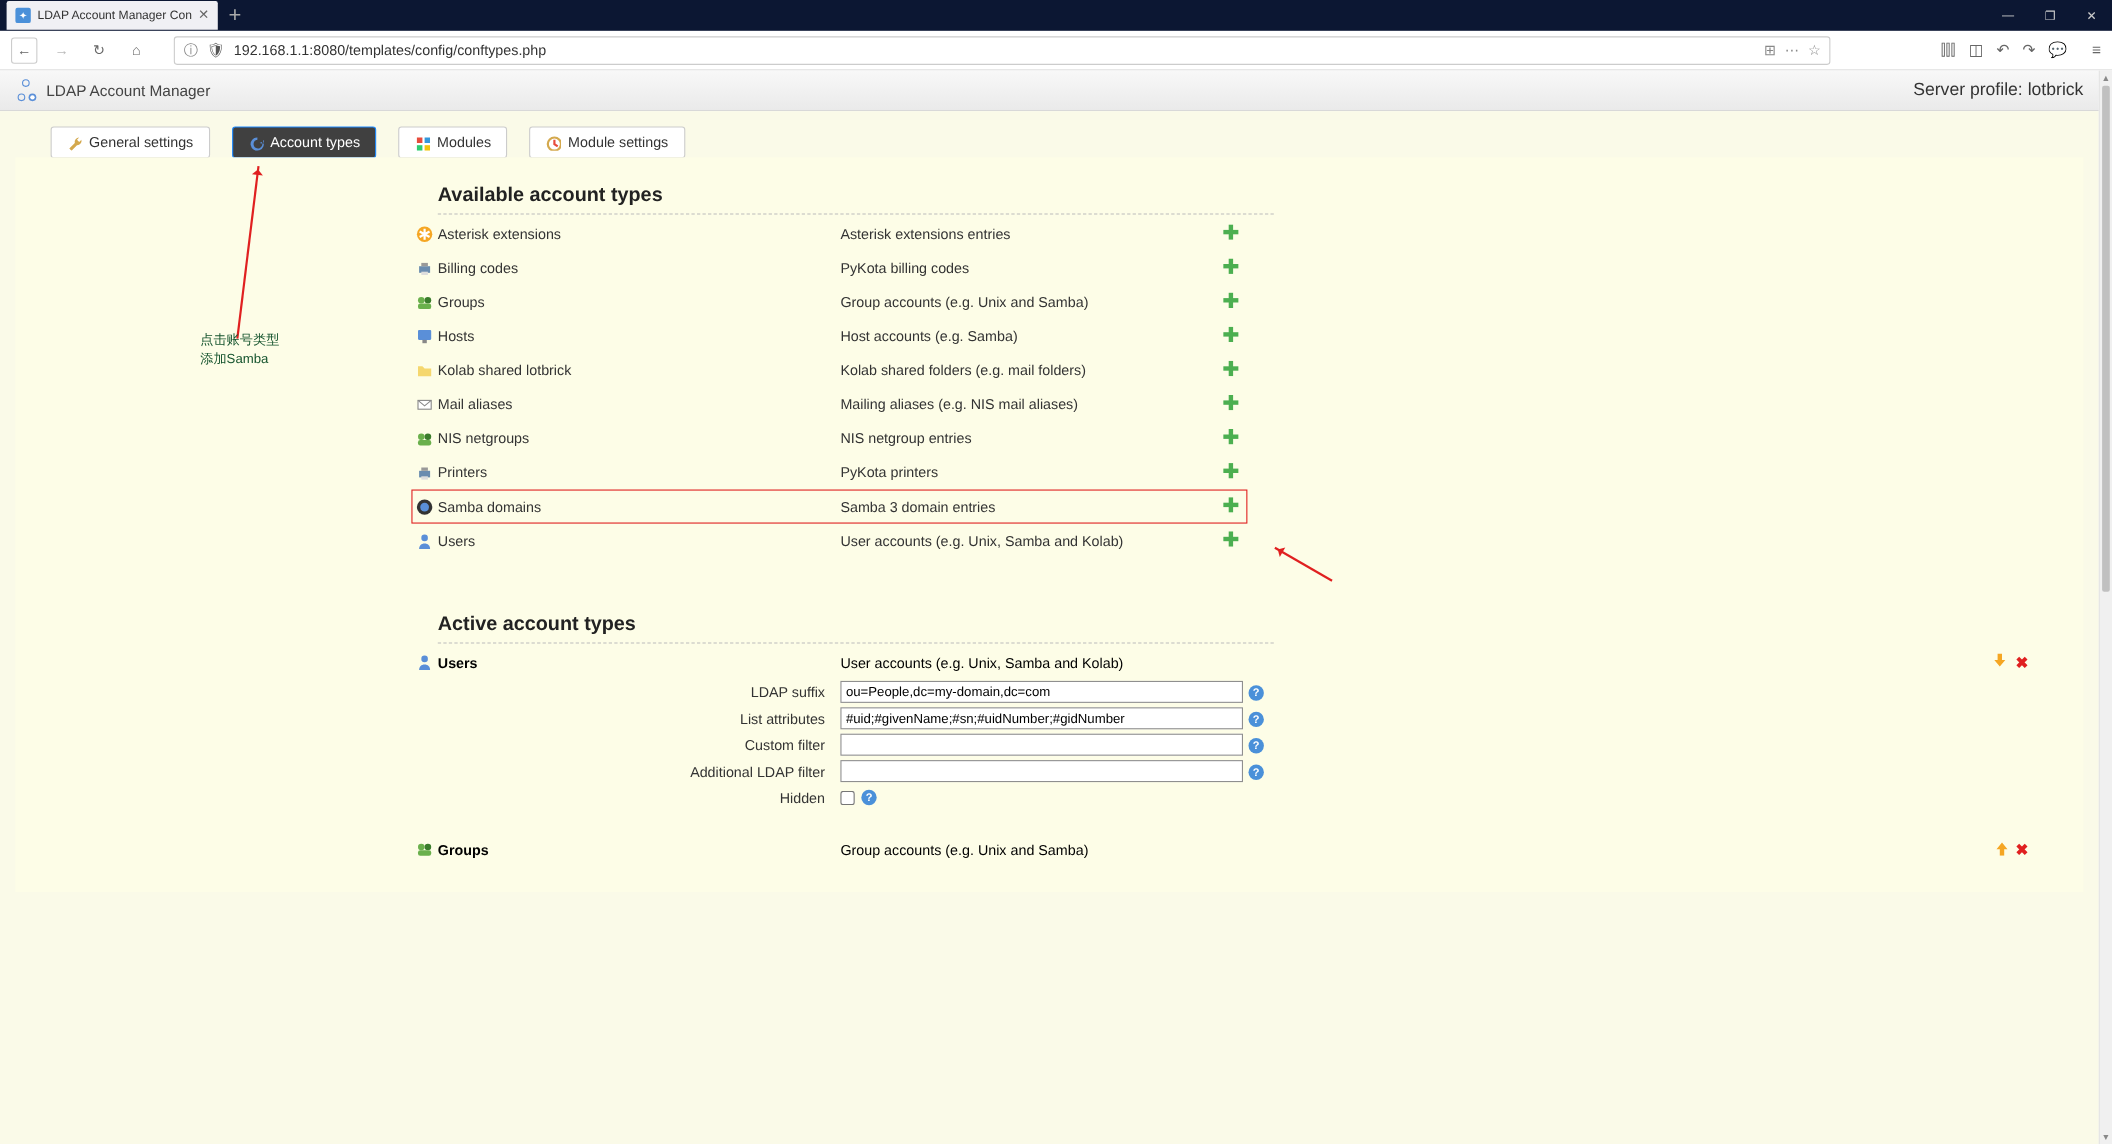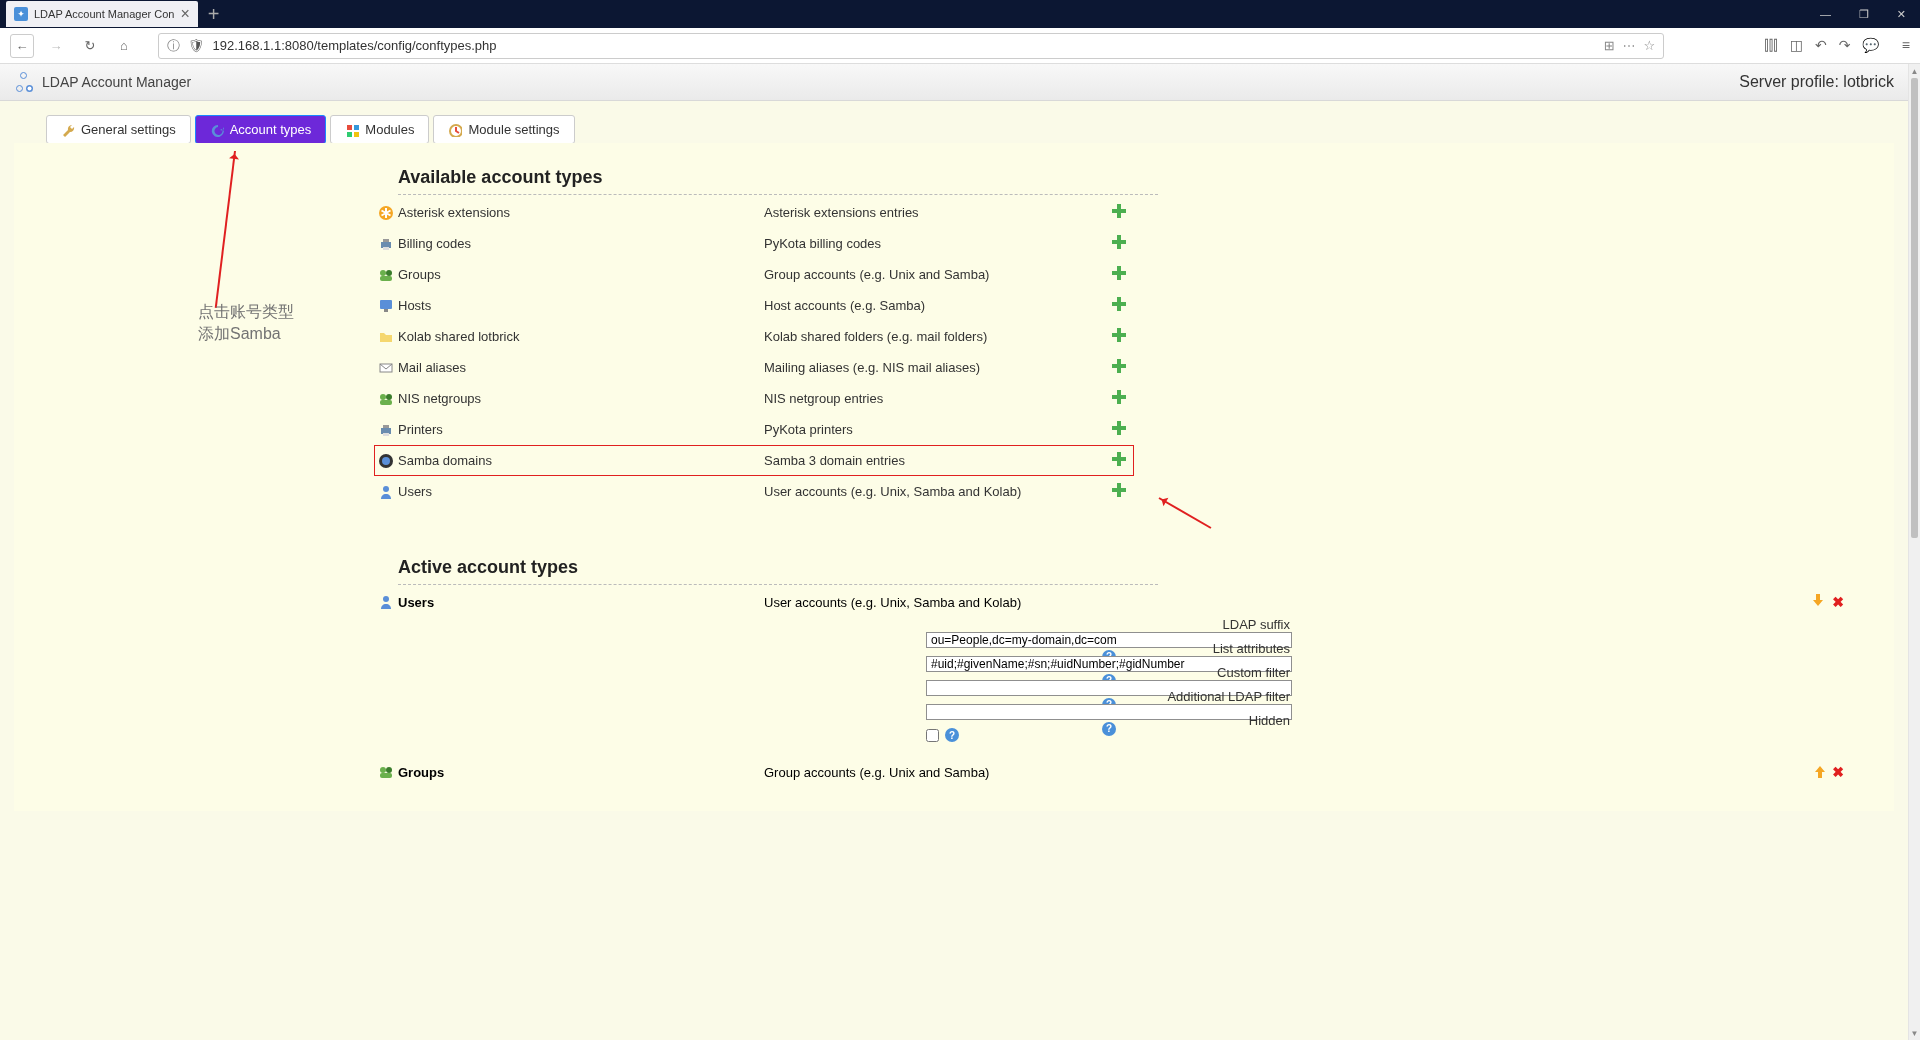--- a/index.html
+++ b/index.html
@@ -34,29 +34,29 @@
 
 .ldap-header { height: 37px; background: linear-gradient(#f8f8f8,#eaeaea); border-bottom: 1px solid #d8d8d8; display: flex; align-items: center; padding: 0 14px; }
 .ldap-logo { display: flex; align-items: center; gap: 8px; color: #444; font-size: 14px; }
 .ldap-logo-icon { width: 20px; height: 20px; position: relative; }
 .ldap-logo-icon::before, .ldap-logo-icon::after { content: ''; position: absolute; width: 5px; height: 5px; border: 1.5px solid #5a8fd8; border-radius: 50%; }
 .ldap-logo-icon::before { top: 0; left: 6px; }
 .ldap-logo-icon::after { bottom: 0; left: 2px; box-shadow: 10px 0 0 -1.5px #fff, 10px 0 0 0 #5a8fd8; }
 .server-profile { margin-left: auto; color: #333; font-size: 16px; }
 
 .ldap-body { background: #fafae8; padding: 14px; height: calc(100% - 37px); }
-.tabs-row { display: flex; gap: 4px; padding-left: 32px; }
+.tabs-row { display: flex; gap: 20px; padding-left: 32px; }
 .cfgtab { background: #fff; border: 1px solid #ccc; border-radius: 3px; padding: 6px 14px; display: flex; align-items: center; gap: 6px; cursor: pointer; font-size: 13px; color: #333; }
-.cfgtab.active { background: #6d28d9; color: #fff; border-color: #1a88ff; }
+.cfgtab.active { background: #404040; color: #fff; border-color: #1a88ff; }
 .tab-ico { width: 14px; height: 14px; display: inline-block; }
 
 .content-area { background: #fdfde7; padding: 24px 50px 24px 360px; position: relative; margin-top: -1px; }
 
 
-.annotation { position: absolute; left: 184px; top: 158px; color: #737373; font-size: 16px; line-height: 1.4; width: 120px; }
+.annotation { position: absolute; left: 168px; top: 158px; color: #14532d; font-size: 12px; line-height: 1.4; width: 120px; }
 .arrow1 { position: absolute; left: 220px; top: 8px; width: 2px; height: 158px; background: #e02020; transform: rotate(7deg); transform-origin: top; }
 .arrow1::before { content: ''; position: absolute; top: -2px; left: -4px; border: 5px solid transparent; border-bottom-color: #e02020; }
 .arrow2 { position: absolute; left: 1145px; top: 354px; width: 60px; height: 2px; background: #e02020; transform: rotate(30deg); transform-origin: left; }
 .arrow2::before { content: ''; position: absolute; left: -2px; top: -4px; border: 5px solid transparent; border-right-color: #e02020; }
 
 .section-title { font-weight: bold; font-size: 18px; padding-bottom: 6px; border-bottom: 1px dashed #bbb; margin-bottom: 2px; color: #222; margin-left: 24px; }
 
 .avail-table { width: 760px; }
 .avail-row { display: flex; align-items: center; height: 31px; }
 .avail-row.hl { outline: 1px solid #e02020; outline-offset: -1px; }
@@ -69,21 +69,21 @@
 .plus-icon { width: 14px; height: 14px; }
 
 .active-section { margin-top: 50px; }
 .active-block { margin-top: 2px; }
 .active-header { display: flex; align-items: center; height: 30px; }
 .active-header .ico { width: 24px; display: flex; align-items: center; justify-content: center; }
 .active-header .name { width: 366px; font-weight: bold; }
 .active-header .desc { flex: 1; }
 .active-header .actions { width: 50px; display: flex; gap: 6px; justify-content: flex-end; }
 
-.form-row { display: flex; align-items: center; height: 24px; flex-direction: column; }
+.form-row { display: flex; align-items: center; height: 24px; }
 .form-row label { width: 390px; text-align: right; padding-right: 14px; color: #333; }
 .form-row input[type=text] { width: 366px; height: 20px; border: 1px solid #8f8f8f; background: #fff; padding: 0 4px; font-size: 12px; }
 .form-row .help { width: 24px; text-align: center; }
 .form-row input[type=checkbox] { margin-left: 0; }
 
 .help-icon { display: inline-flex; width: 14px; height: 14px; border-radius: 50%; background: #4a90d9; color: #fff; font-size: 10px; align-items: center; justify-content: center; font-weight: bold; }
 .x-icon { color: #e02020; font-weight: bold; font-size: 14px; }
 </style>
 </head>
 <body>

